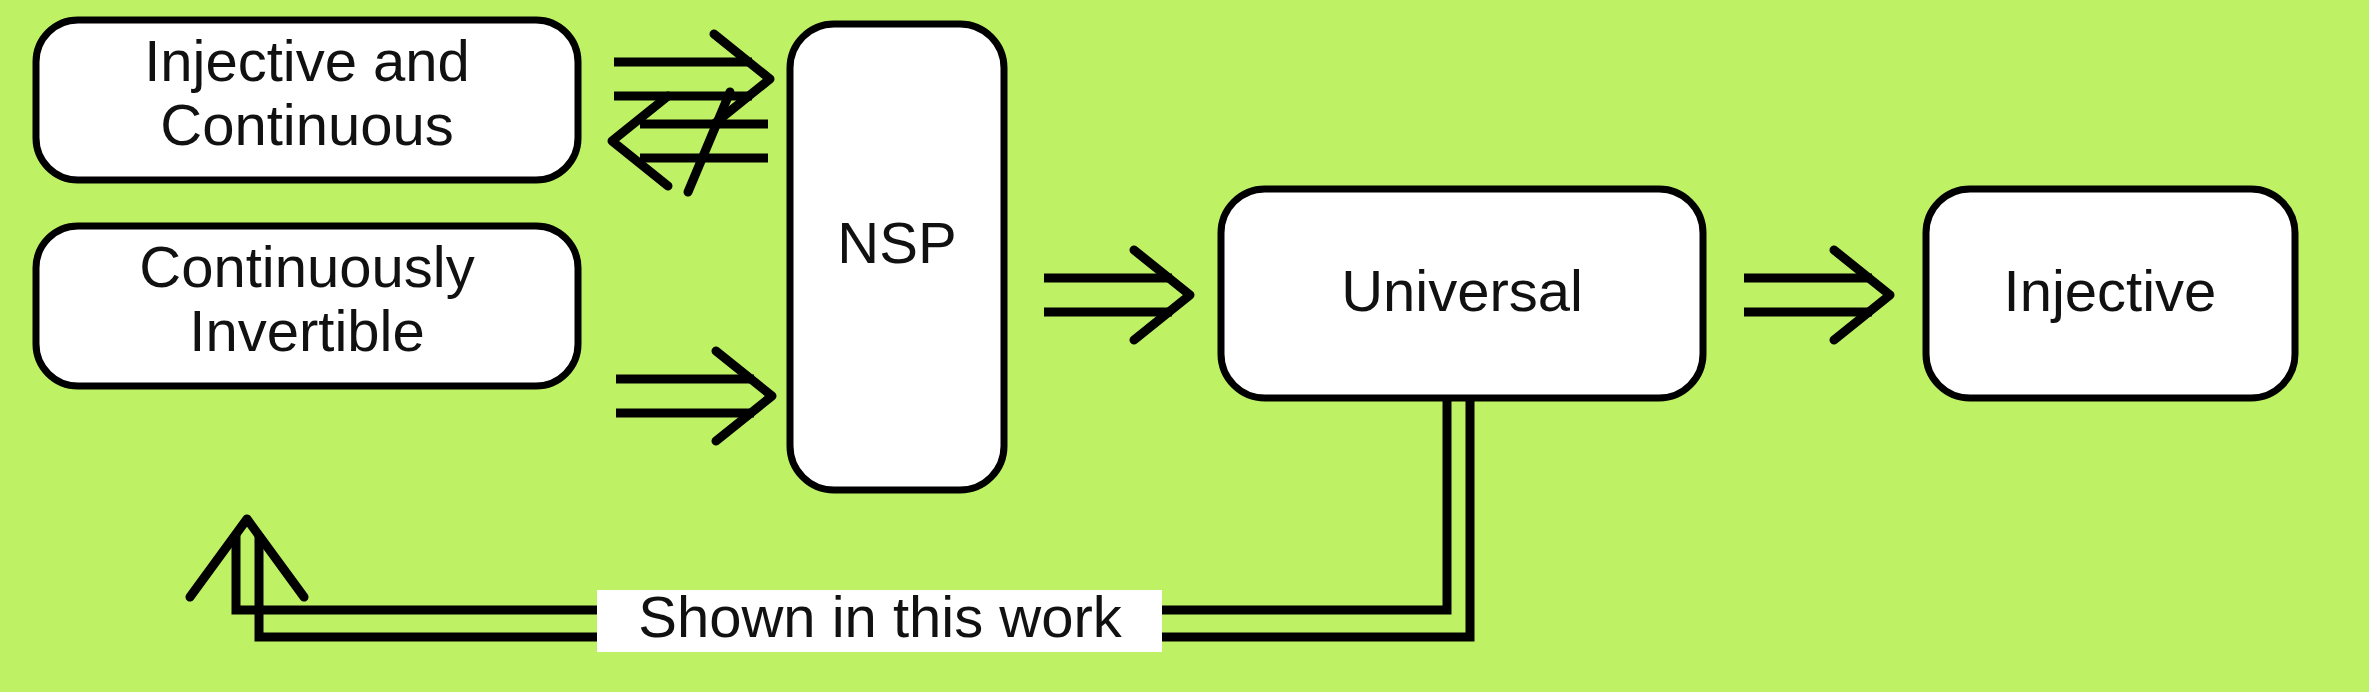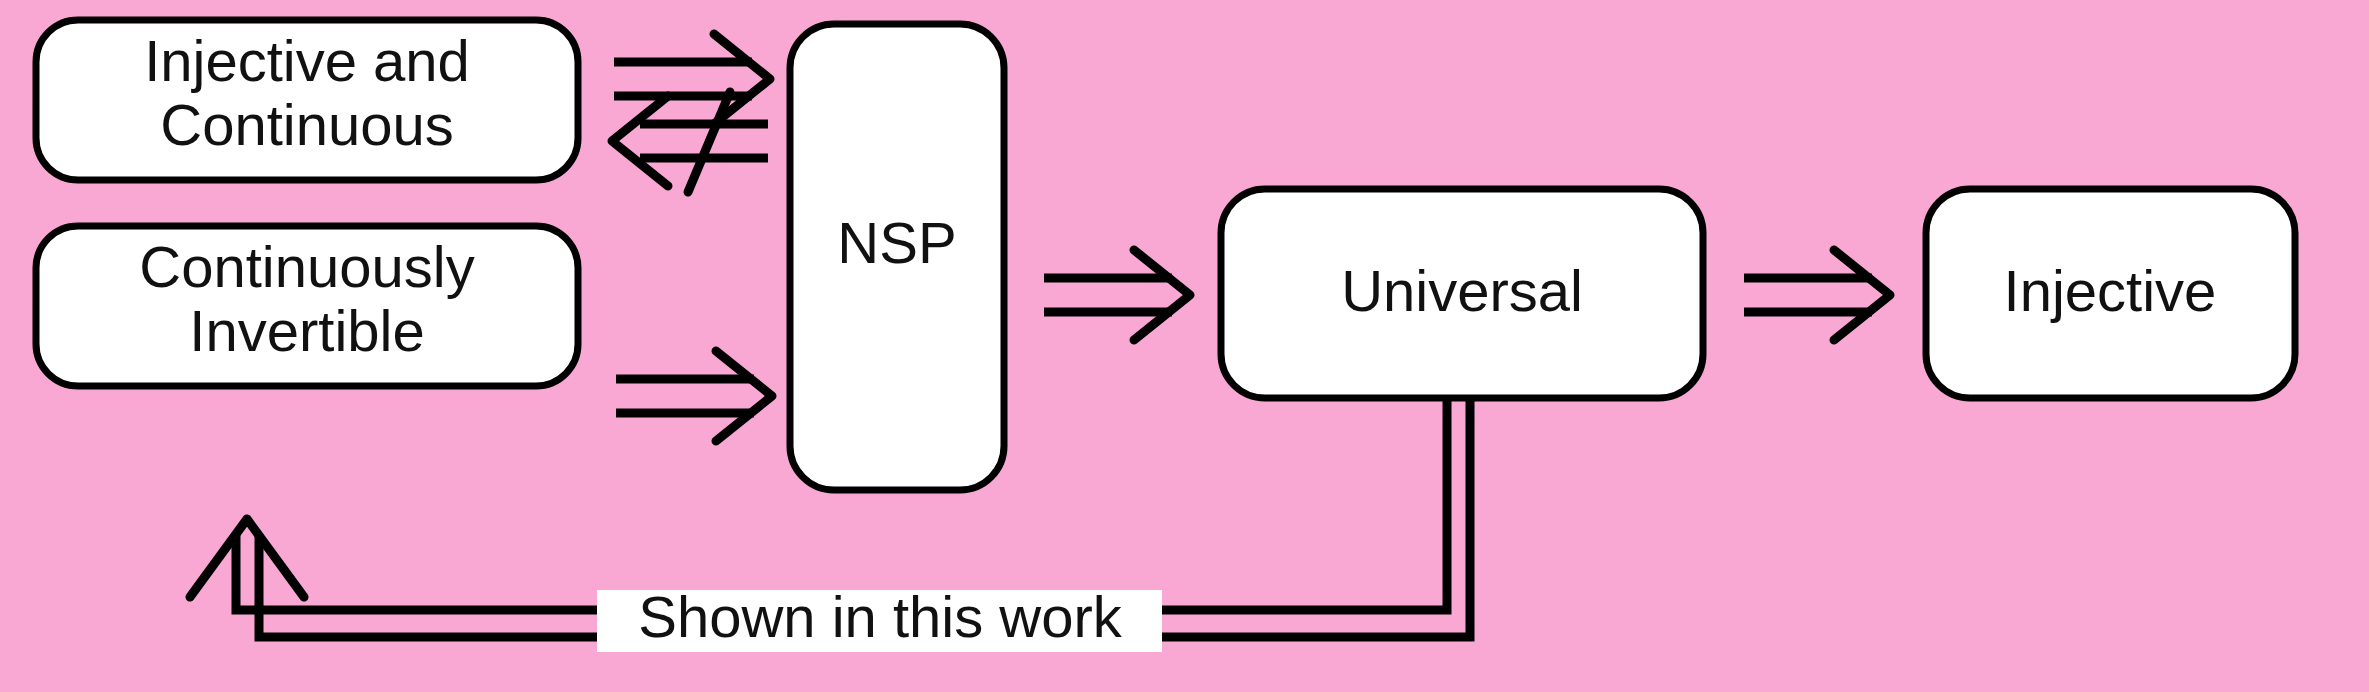--- a/index.html
+++ b/index.html
@@ -7,21 +7,21 @@
     padding: 0;
     background: #ffffff;
   }
   body {
     font-family: "Liberation Sans", sans-serif;
   }
   #diagram-root {
     position: relative;
     width: 2369px;
     height: 692px;
-    background: #f9a8d4;
+    background: #bef264;
     overflow: hidden;
   }
   #diagram-svg {
     position: absolute;
     top: 0;
     left: 0;
     width: 2369px;
     height: 692px;
     display: block;
   }

